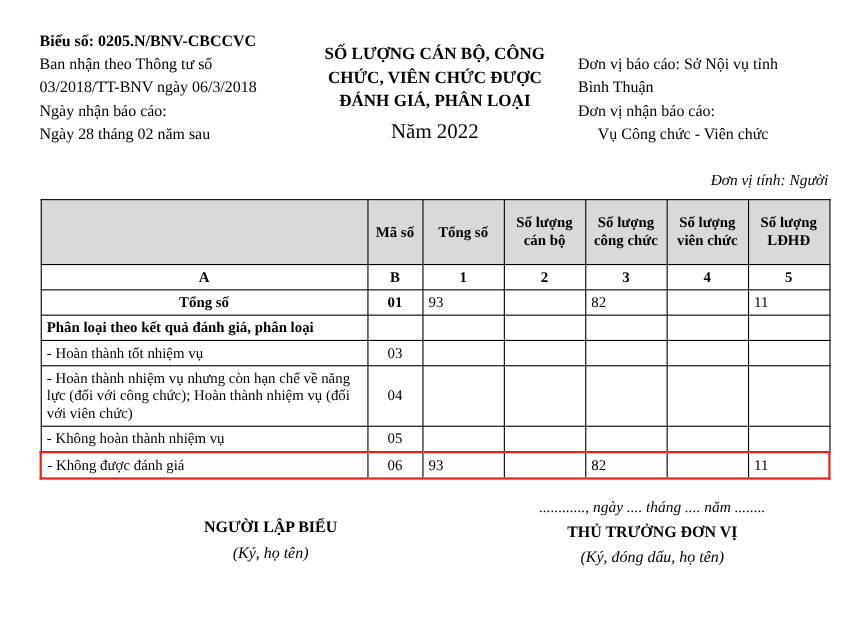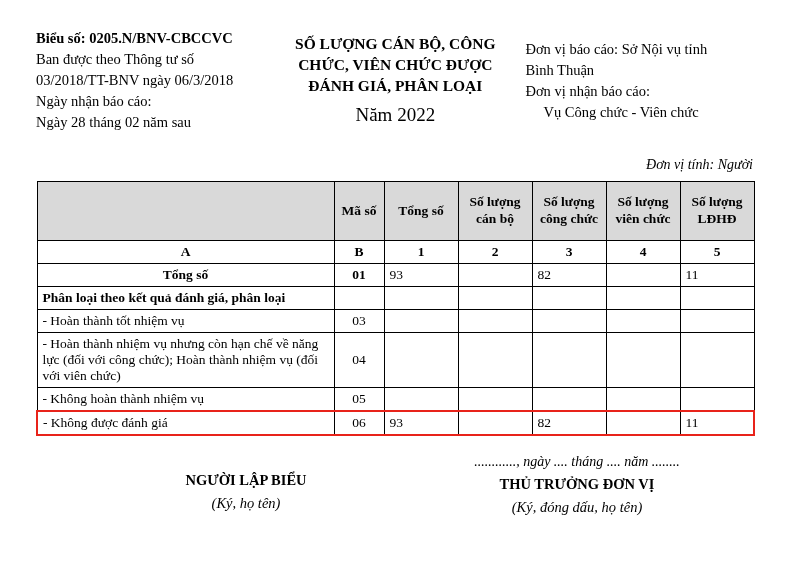--- a/index.html
+++ b/index.html
@@ -18,21 +18,21 @@
     position: relative;
     width: 789px;
     height: 580px;
     box-sizing: border-box;
     padding: 28px 32px 0 36px;
   }
 
   
   .header {
     display: flex;
-    align-items: center;
+    align-items: flex-end;
     justify-content: space-between;
   }
   .hdr-left {
     width: 250px;
     font-size: 14.5px;
     line-height: 1.45;
   }
   .hdr-left .bold {
     font-weight: bold;
   }
@@ -122,36 +122,36 @@
   }
   .sig .title {
     font-weight: bold;
     text-transform: uppercase;
   }
   .sig .sub {
     font-style: italic;
     margin-top: 6px;
   }
   .sig-left { left: 100px; top: 18px; width: 220px; }
-  .sig-right { left: 396px; top: 0; width: 290px; }
+  .sig-right { left: 412px; top: 0; width: 290px; }
   .sig-right .dateline {
     font-style: italic;
     font-size: 14px;
     margin-bottom: 6px;
   }
 </style>
 </head>
 <body>
 
 <div class="page">
 
   <div class="header">
     <div class="hdr-left">
       <div class="bold">Biểu số: 0205.N/BNV-CBCCVC</div>
-      <div>Ban được theo Thông tư số</div>
+      <div>Ban nhận theo Thông tư số</div>
       <div>03/2018/TT-BNV ngày 06/3/2018</div>
       <div>Ngày nhận báo cáo:</div>
       <div>Ngày 28 tháng 02 năm sau</div>
     </div>
 
     <div class="hdr-center">
       <div>SỐ LƯỢNG CÁN BỘ, CÔNG</div>
       <div>CHỨC, VIÊN CHỨC ĐƯỢC</div>
       <div>ĐÁNH GIÁ, PHÂN LOẠI</div>
       <span class="year">Năm 2022</span>

